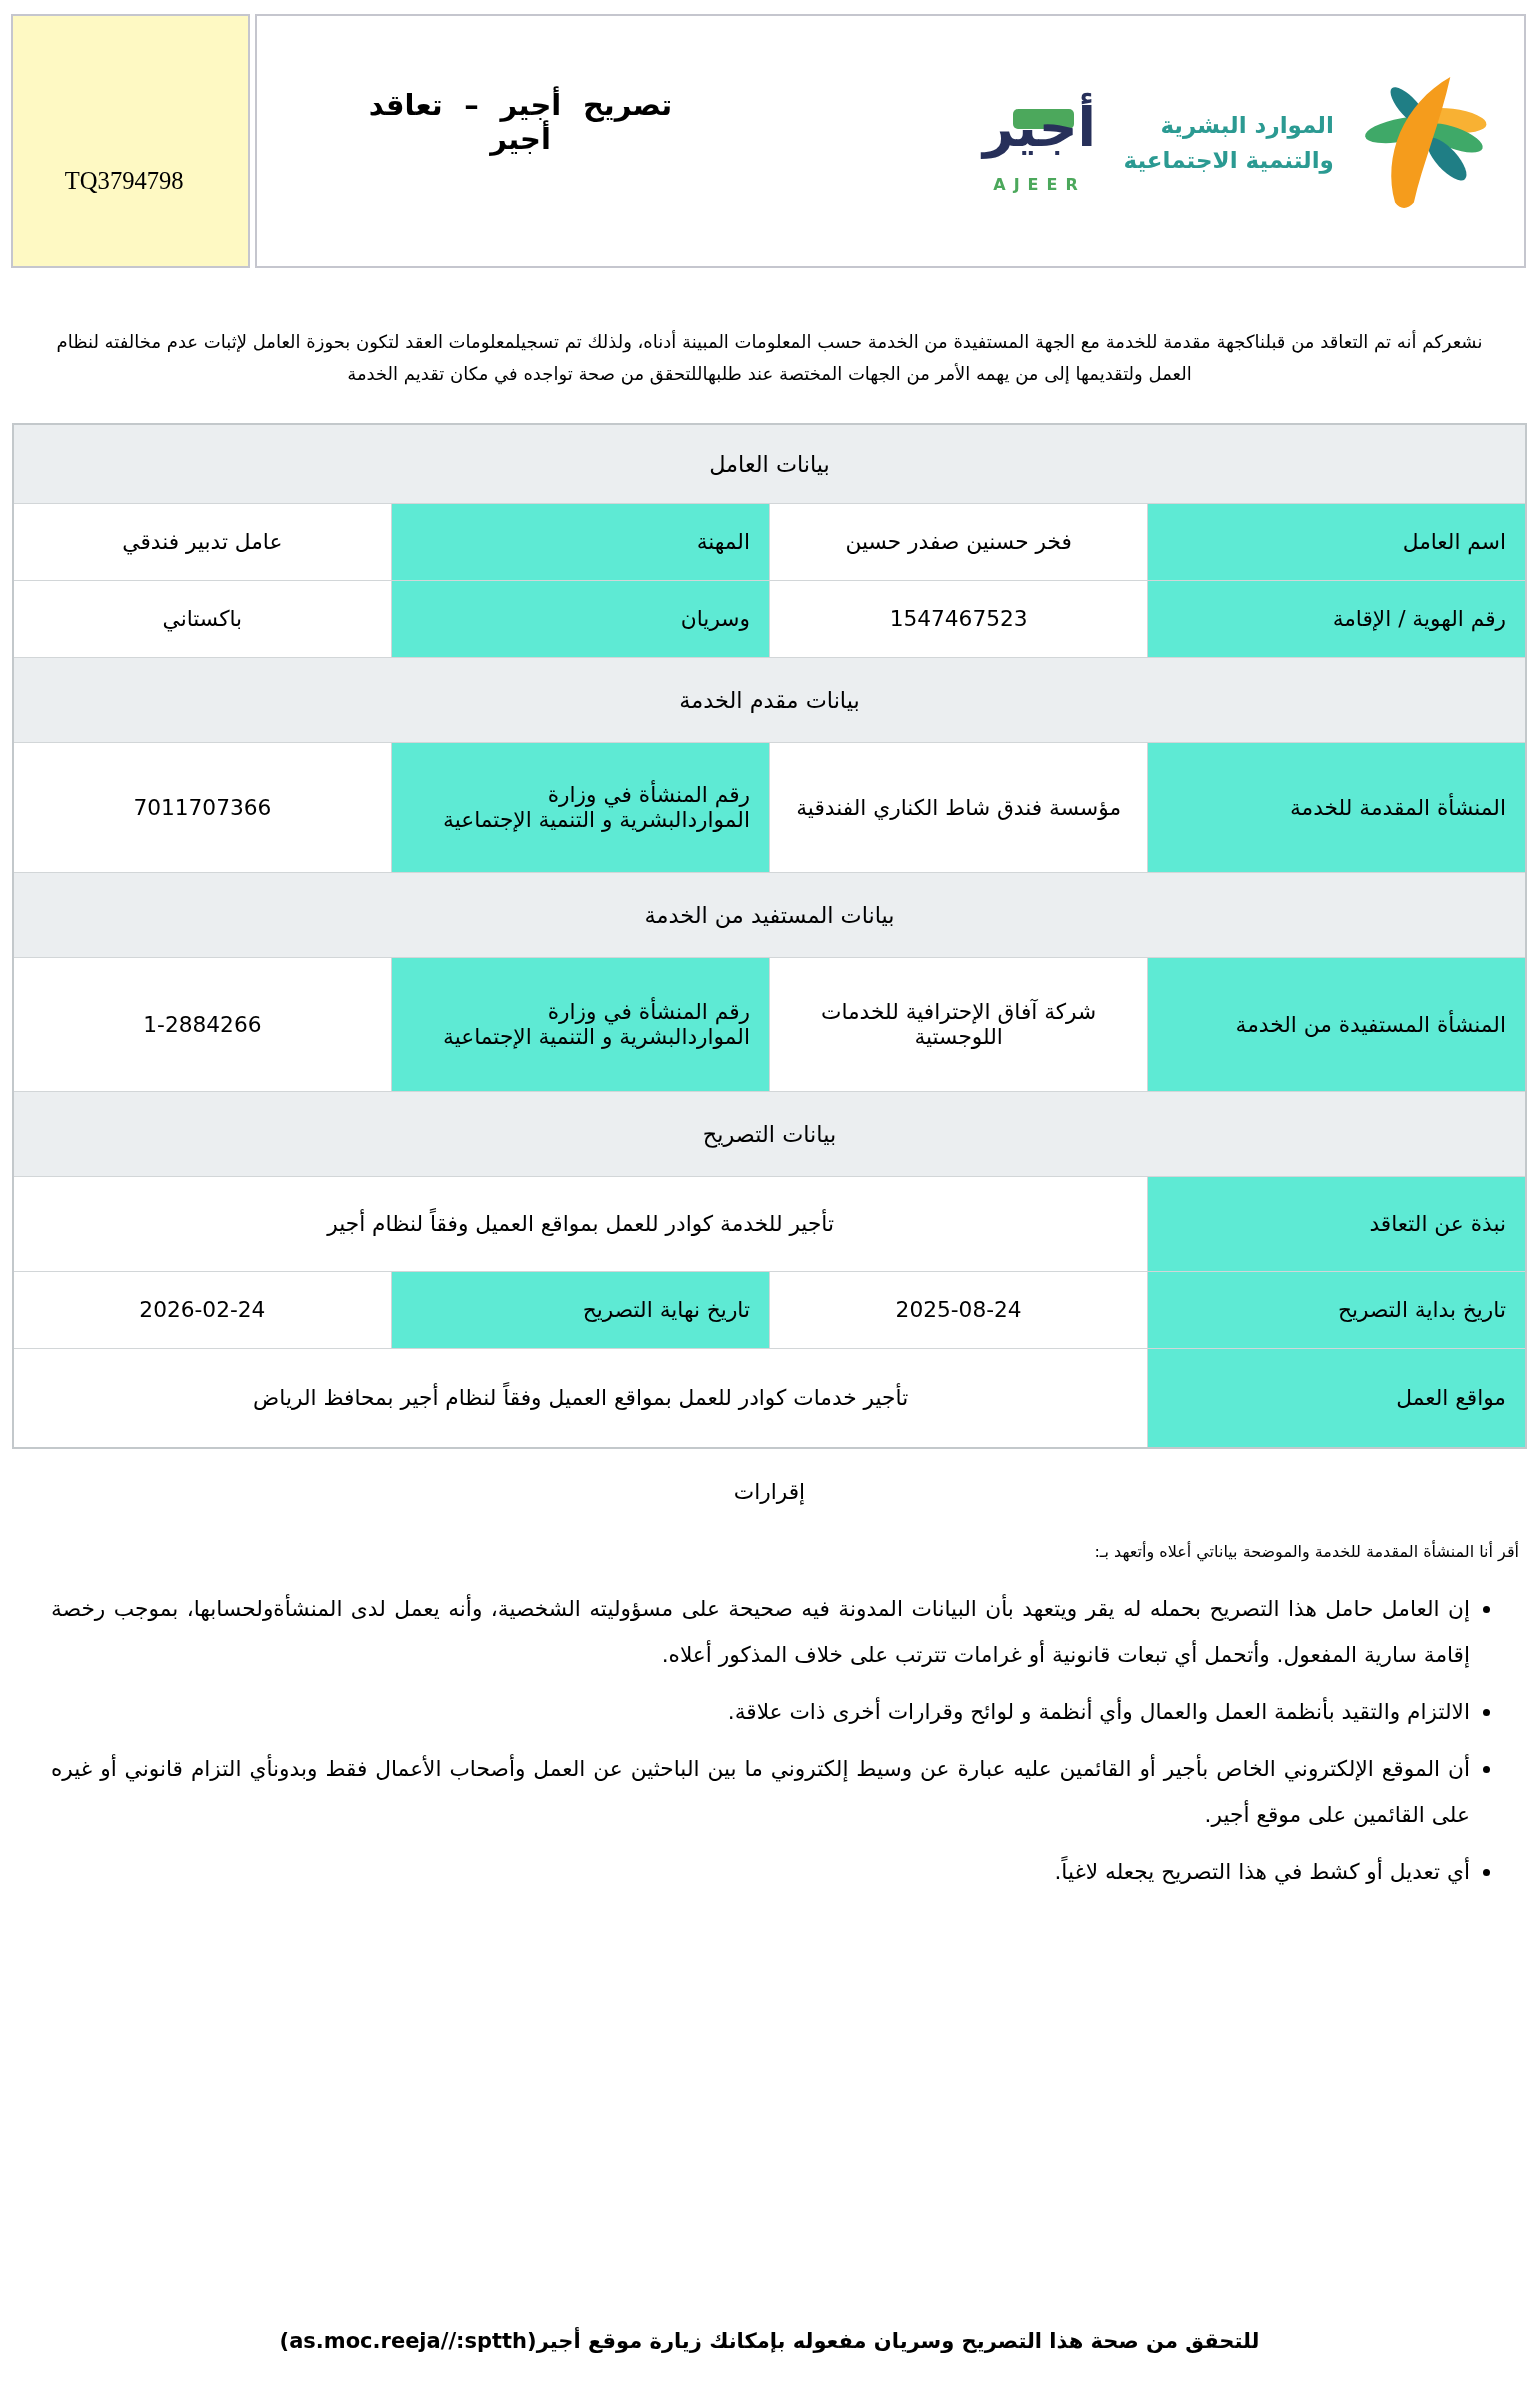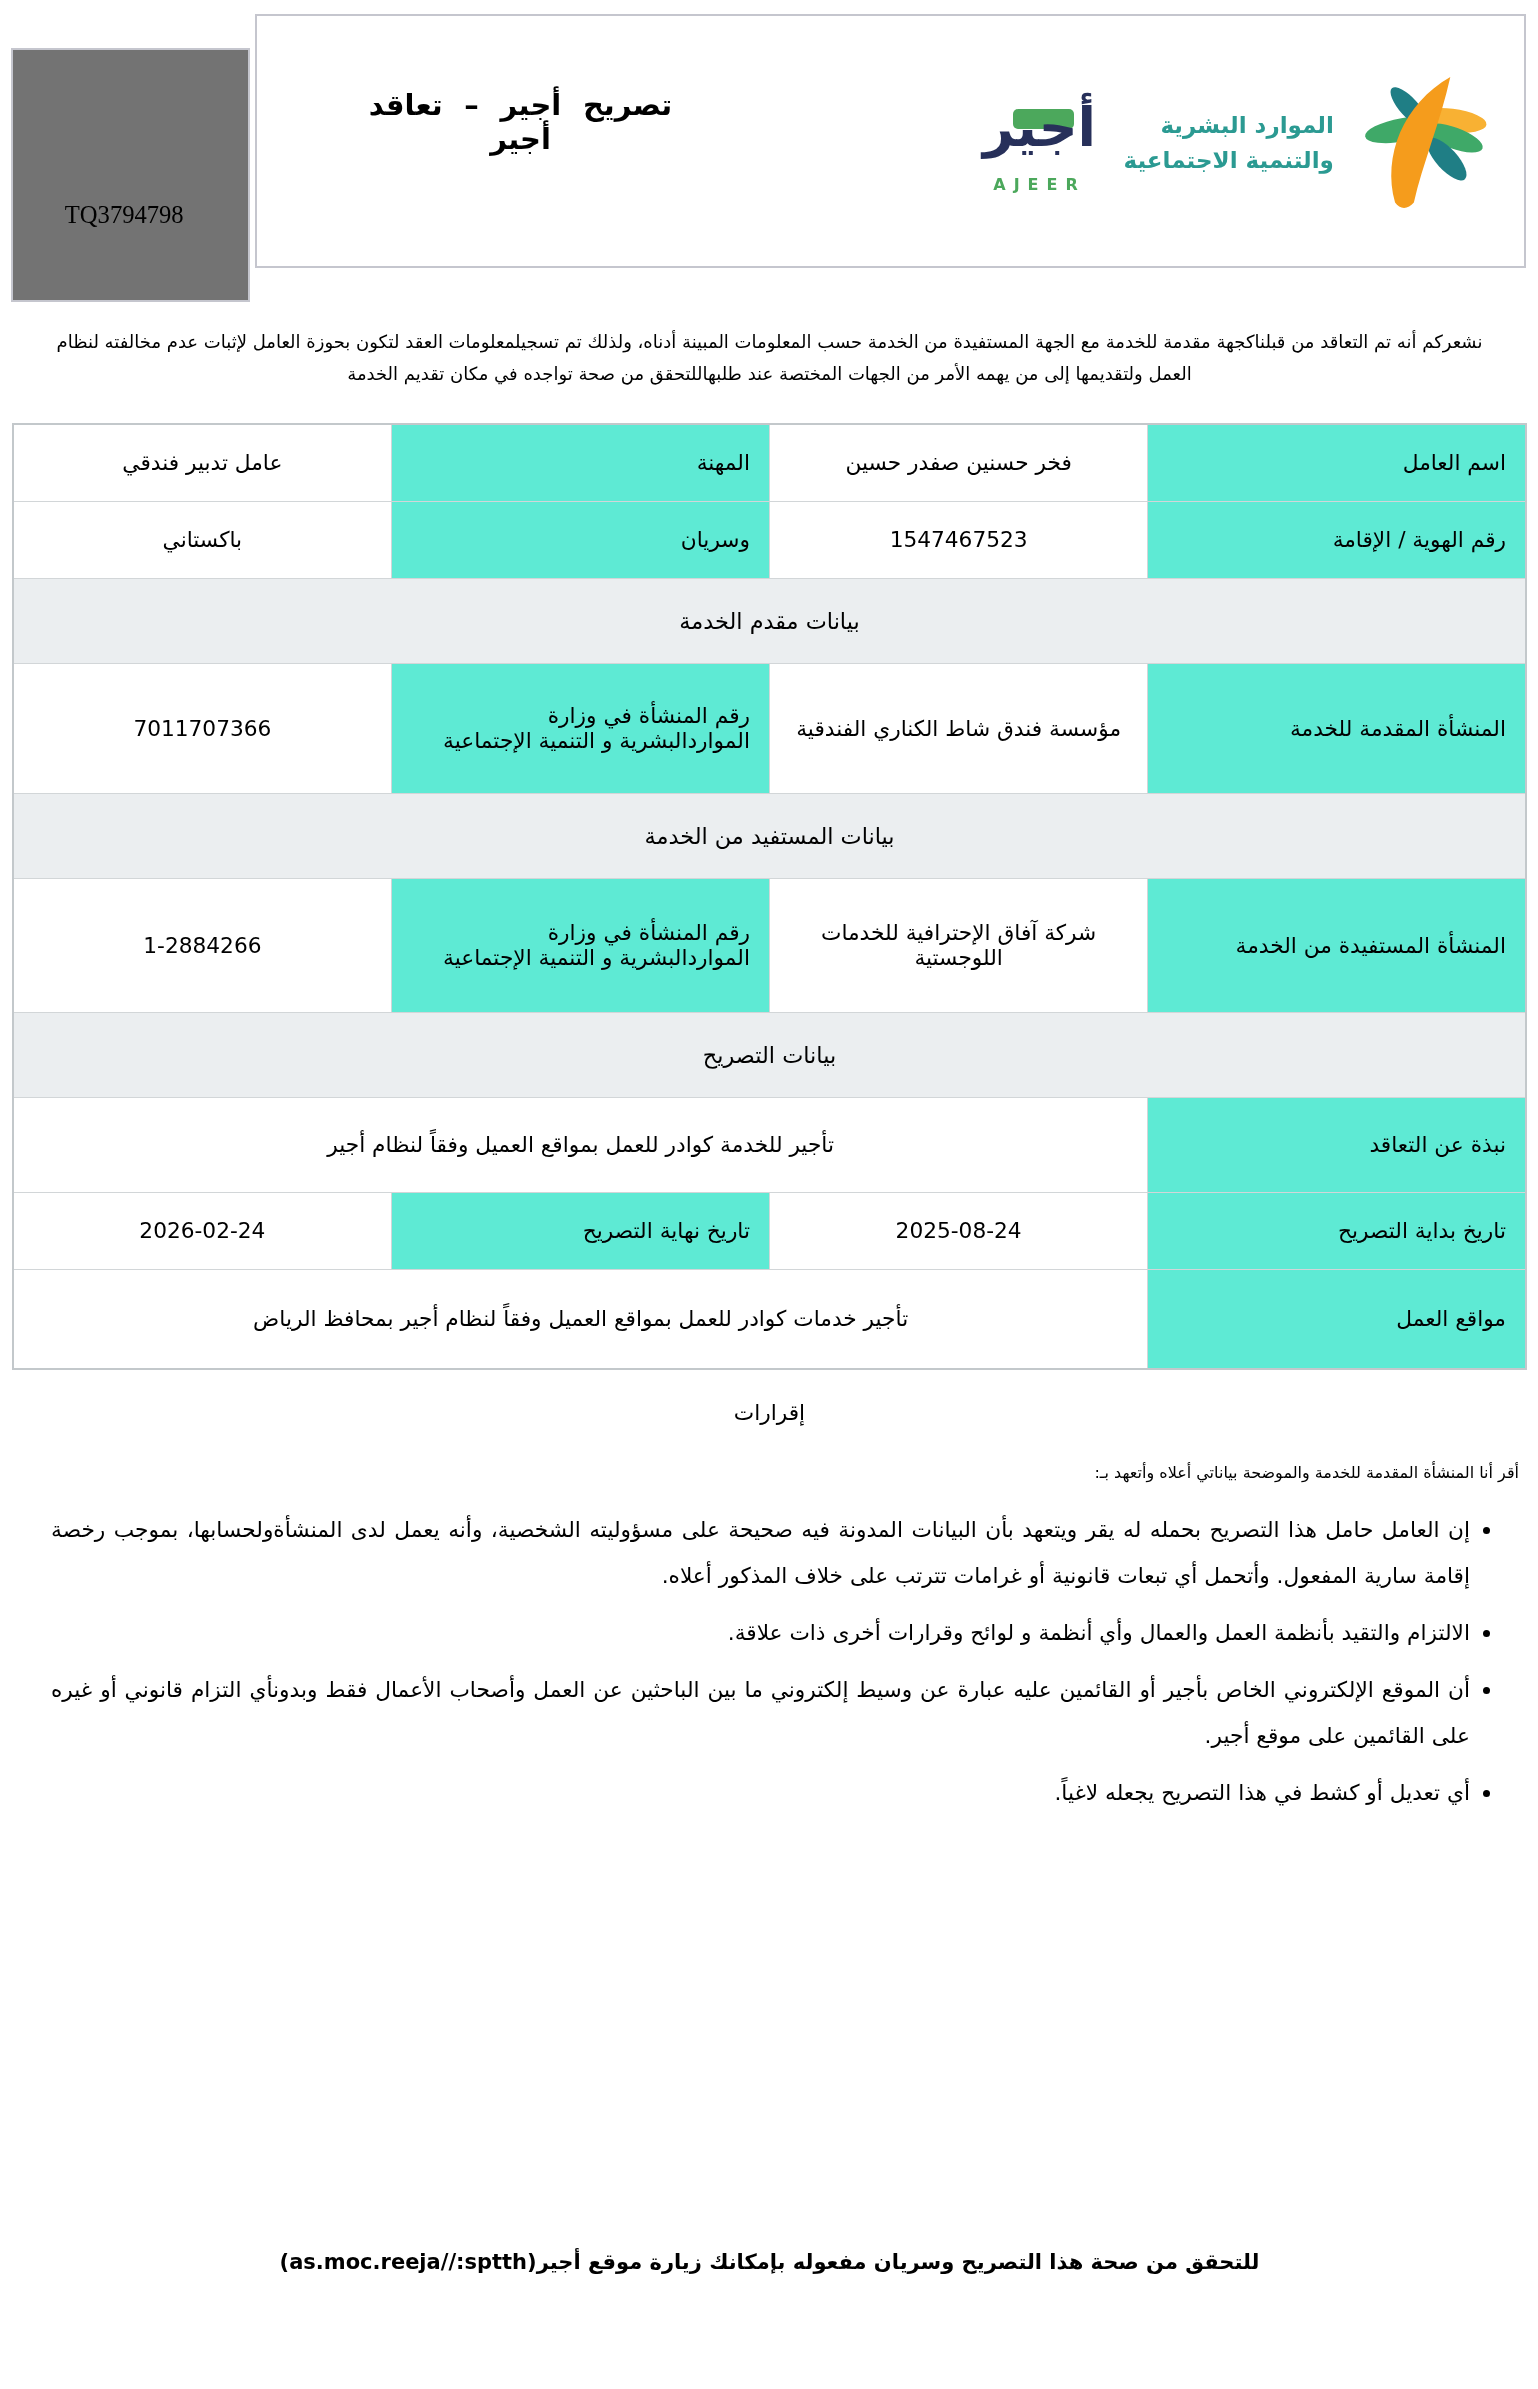--- a/index.html
+++ b/index.html
@@ -15,21 +15,21 @@
     width: 1539px;
     height: 2389px;
     background: #fff;
     overflow: hidden;
   }
 
   
   .hdr-left {
     position: absolute; top: 14.4px; left: 10.8px;
     width: 239px; height: 254px;
-    border: 2.2px solid #c5c6ce; background: #737373; margin-top: 34px;
+    border: 2.2px solid #c5c6ce; background: #fef9c3;
   }
   .tq {
     position: absolute; left: 52px; bottom: 71px;
     font-family: "Liberation Serif", serif;
     font-size: 24.6px; direction: ltr; unicode-bidi: embed;
   }
   .hdr-right {
     position: absolute; top: 14.4px; left: 255px;
     width: 1271px; height: 254px;
     border: 2.2px solid #c5c6ce; background: #fff;
@@ -163,20 +163,23 @@
 
     <table class="data-table">
       <colgroup>
           <col style="width:25%">
           <col style="width:25%">
           <col style="width:25%">
           <col style="width:25%">
         </colgroup>
       <tbody>
 
+        <tr class="rh-sec1">
+          <td class="sec" colspan="4">بيانات العامل</td>
+        </tr>
         <tr class="rh-row">
           <td class="lbl">اسم العامل</td>
           <td class="val">فخر حسنين صفدر حسين</td>
           <td class="lbl">المهنة</td>
           <td class="val">عامل تدبير فندقي</td>
         </tr>
         <tr class="rh-row">
           <td class="lbl">رقم الهوية / الإقامة</td>
           <td class="val"><span class="num">1547467523</span></td>
           <td class="lbl">وسريان</td>

